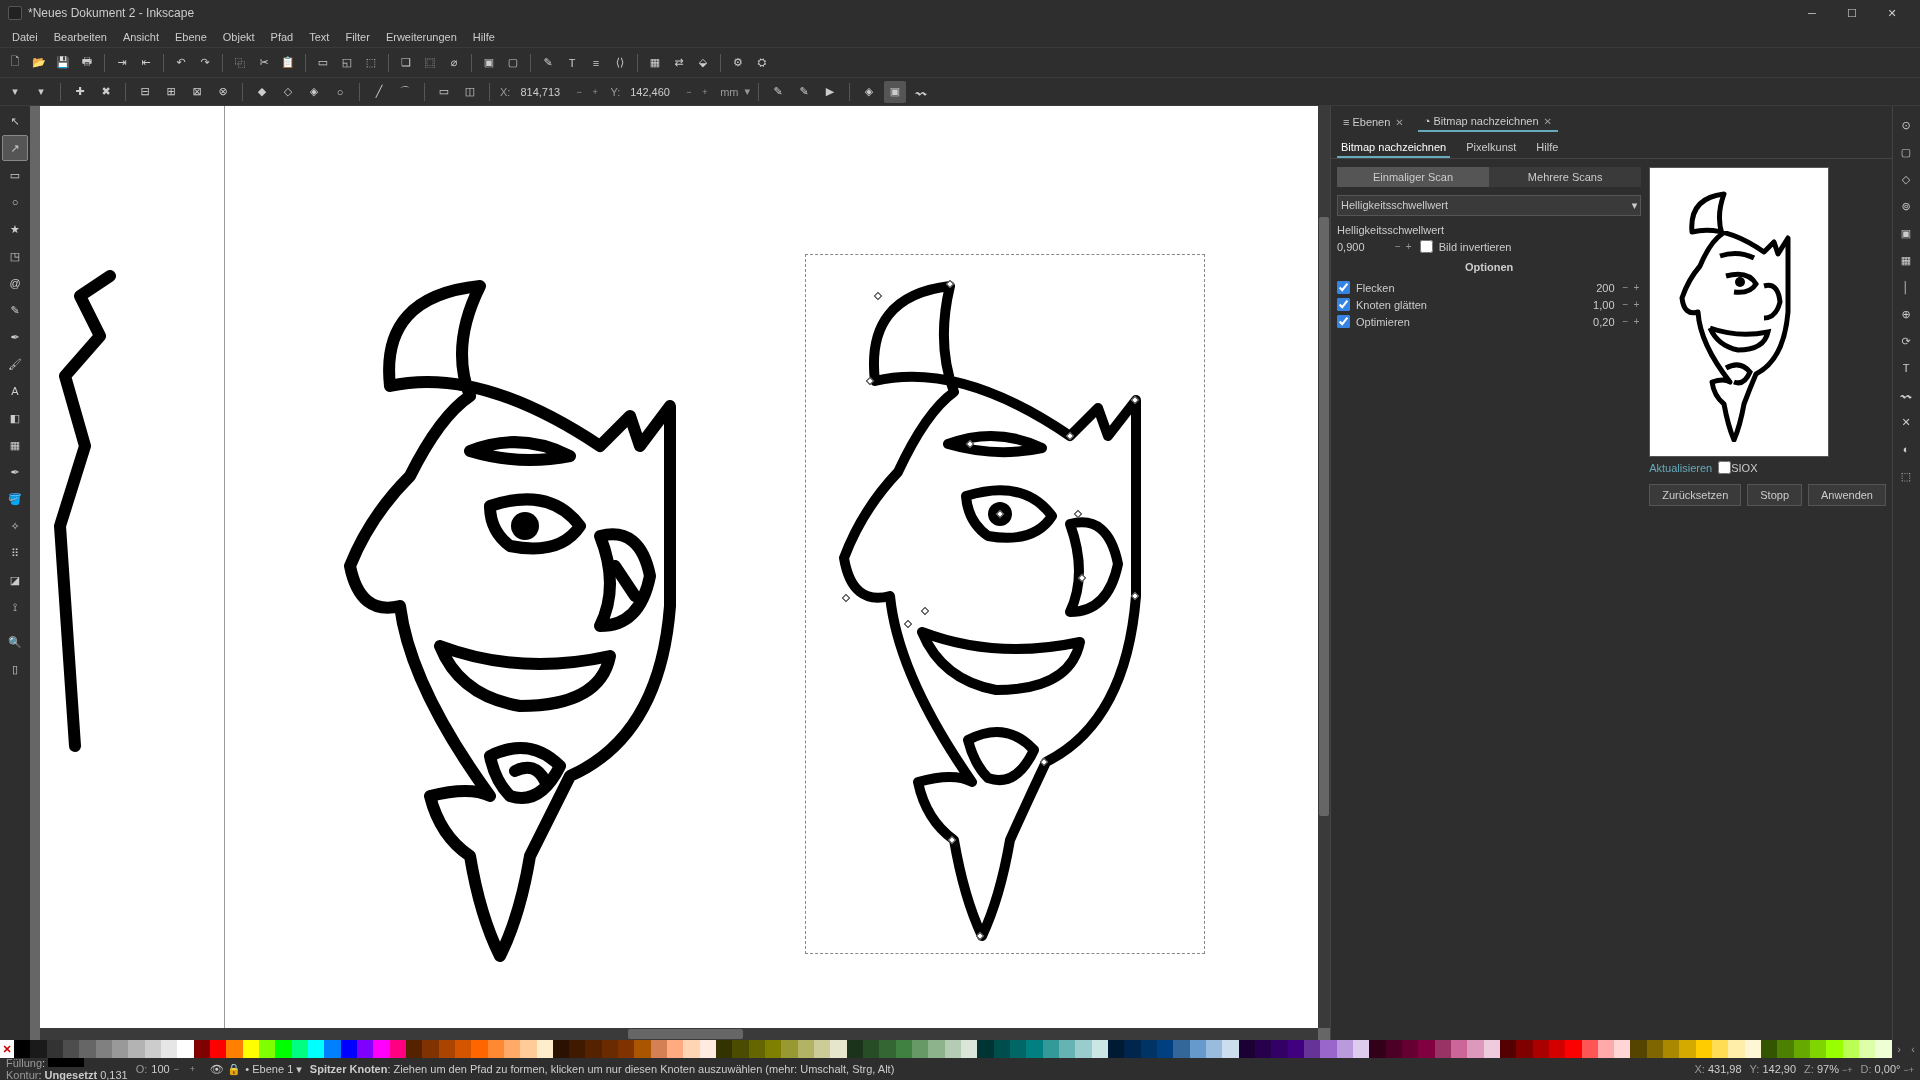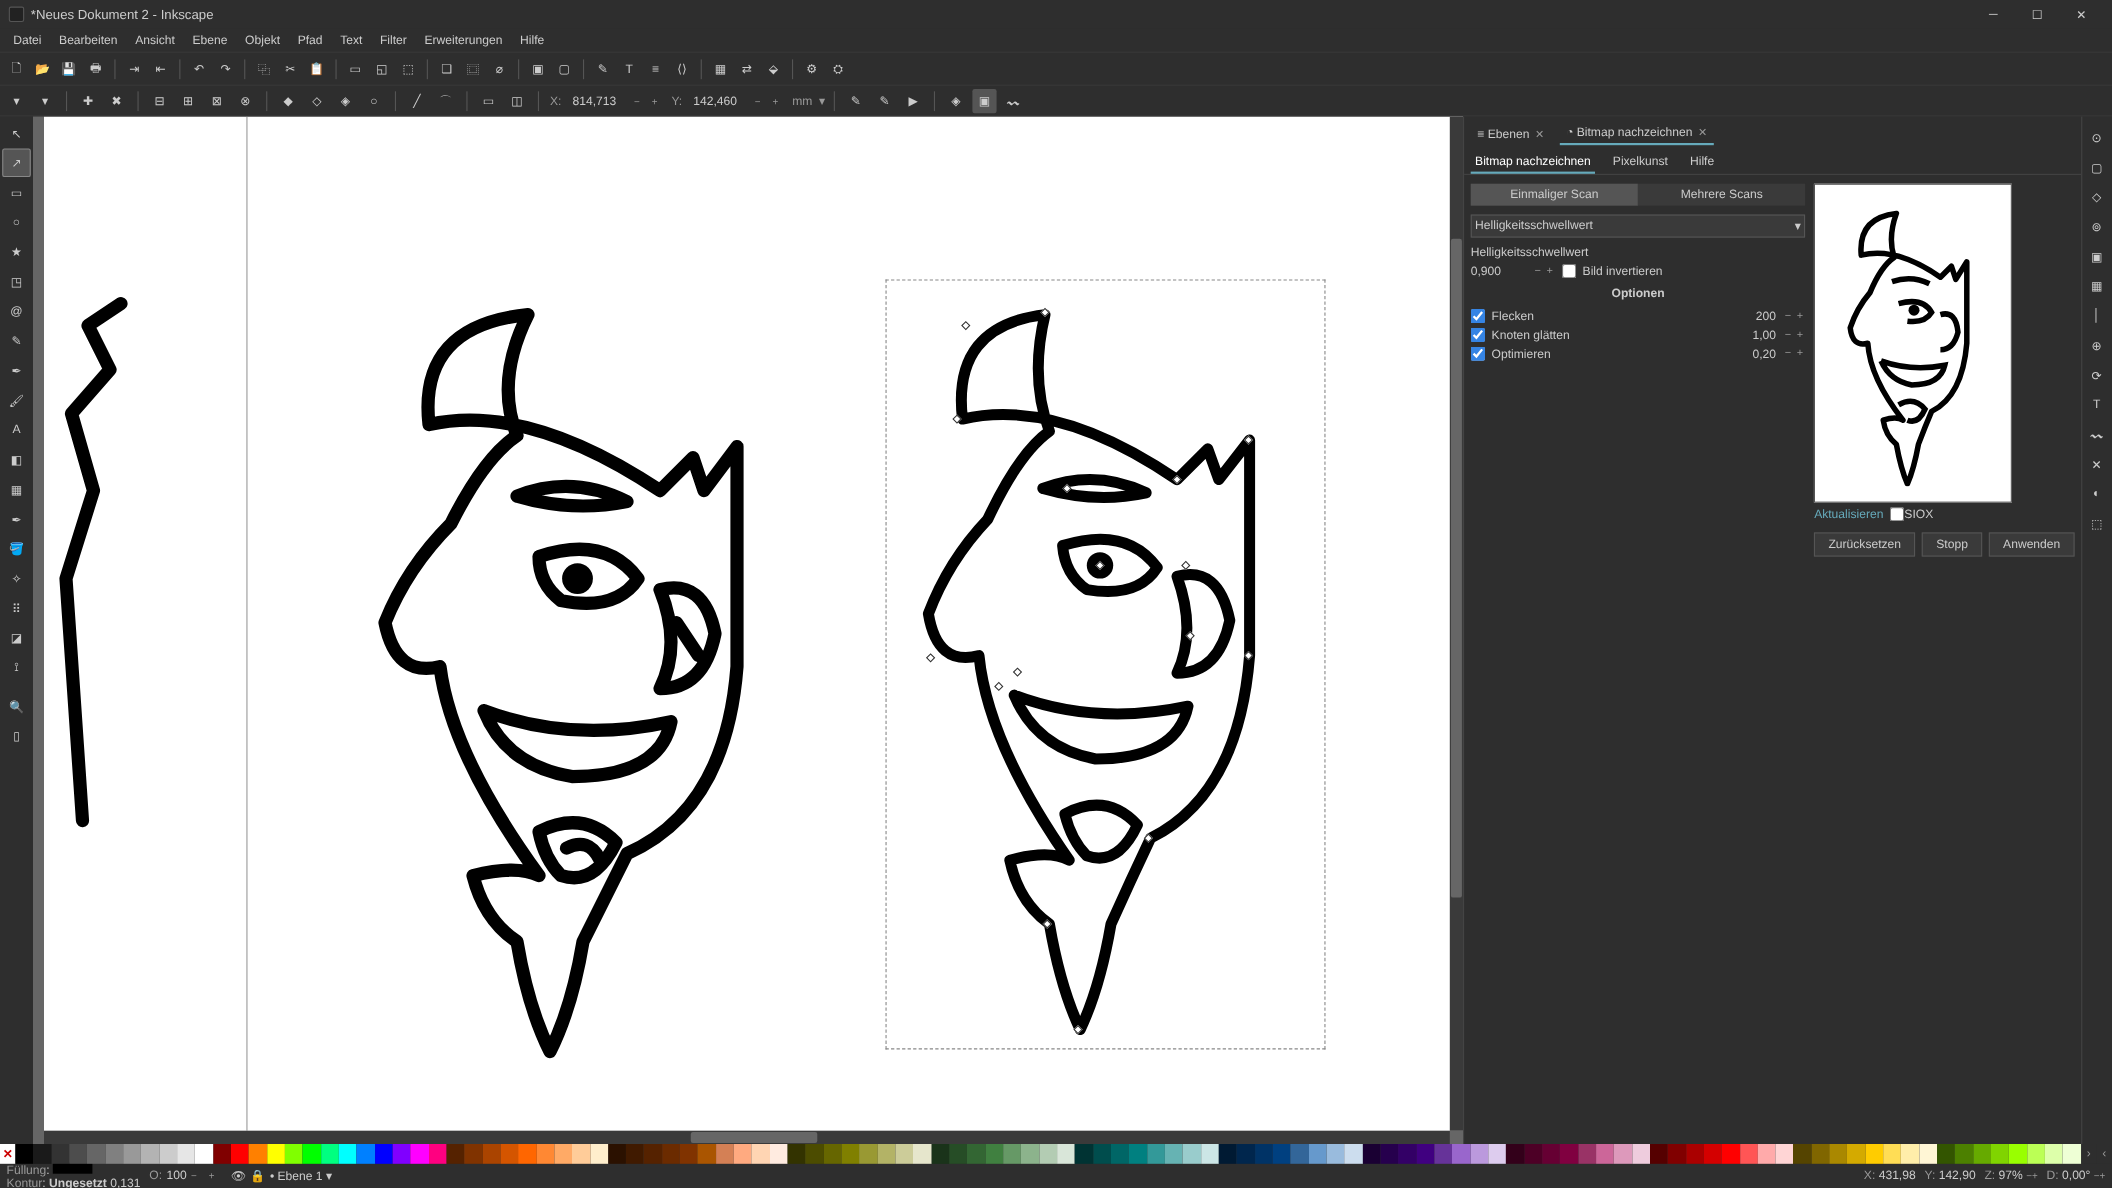--- a/index.html
+++ b/index.html
@@ -503,19 +503,22 @@
     <span class="sblabel">O:</span>
     <span>100</span>
     <span class="spinbtn">−</span>
       <span class="spinbtn">+</span>
   </div>
   <div class="sb-seg">
     <span>👁</span>
     <span>🔒</span>
     <span>• <span>Ebene 1</span> ▾</span>
   </div>
+  <div class="sb-seg" style="flex:1">
+    <span><b>Spitzer Knoten</b><span>: Ziehen um den Pfad zu formen, klicken um nur diesen Knoten auszuwählen (mehr: Umschalt, Strg, Alt)</span></span>
+  </div>
   <div class="sbright">
     <span><span class="sblabel">X:</span> <span>431,98</span></span>
     <span><span class="sblabel">Y:</span> <span>142,90</span></span>
     <span><span class="sblabel">Z:</span> <span>97%</span> <span class="spinbtn">−</span><span class="spinbtn">+</span></span>
     <span><span class="sblabel">D:</span> <span>0,00°</span> <span class="spinbtn">−</span><span class="spinbtn">+</span></span>
   </div>
 </div>
 
 </body></html>

